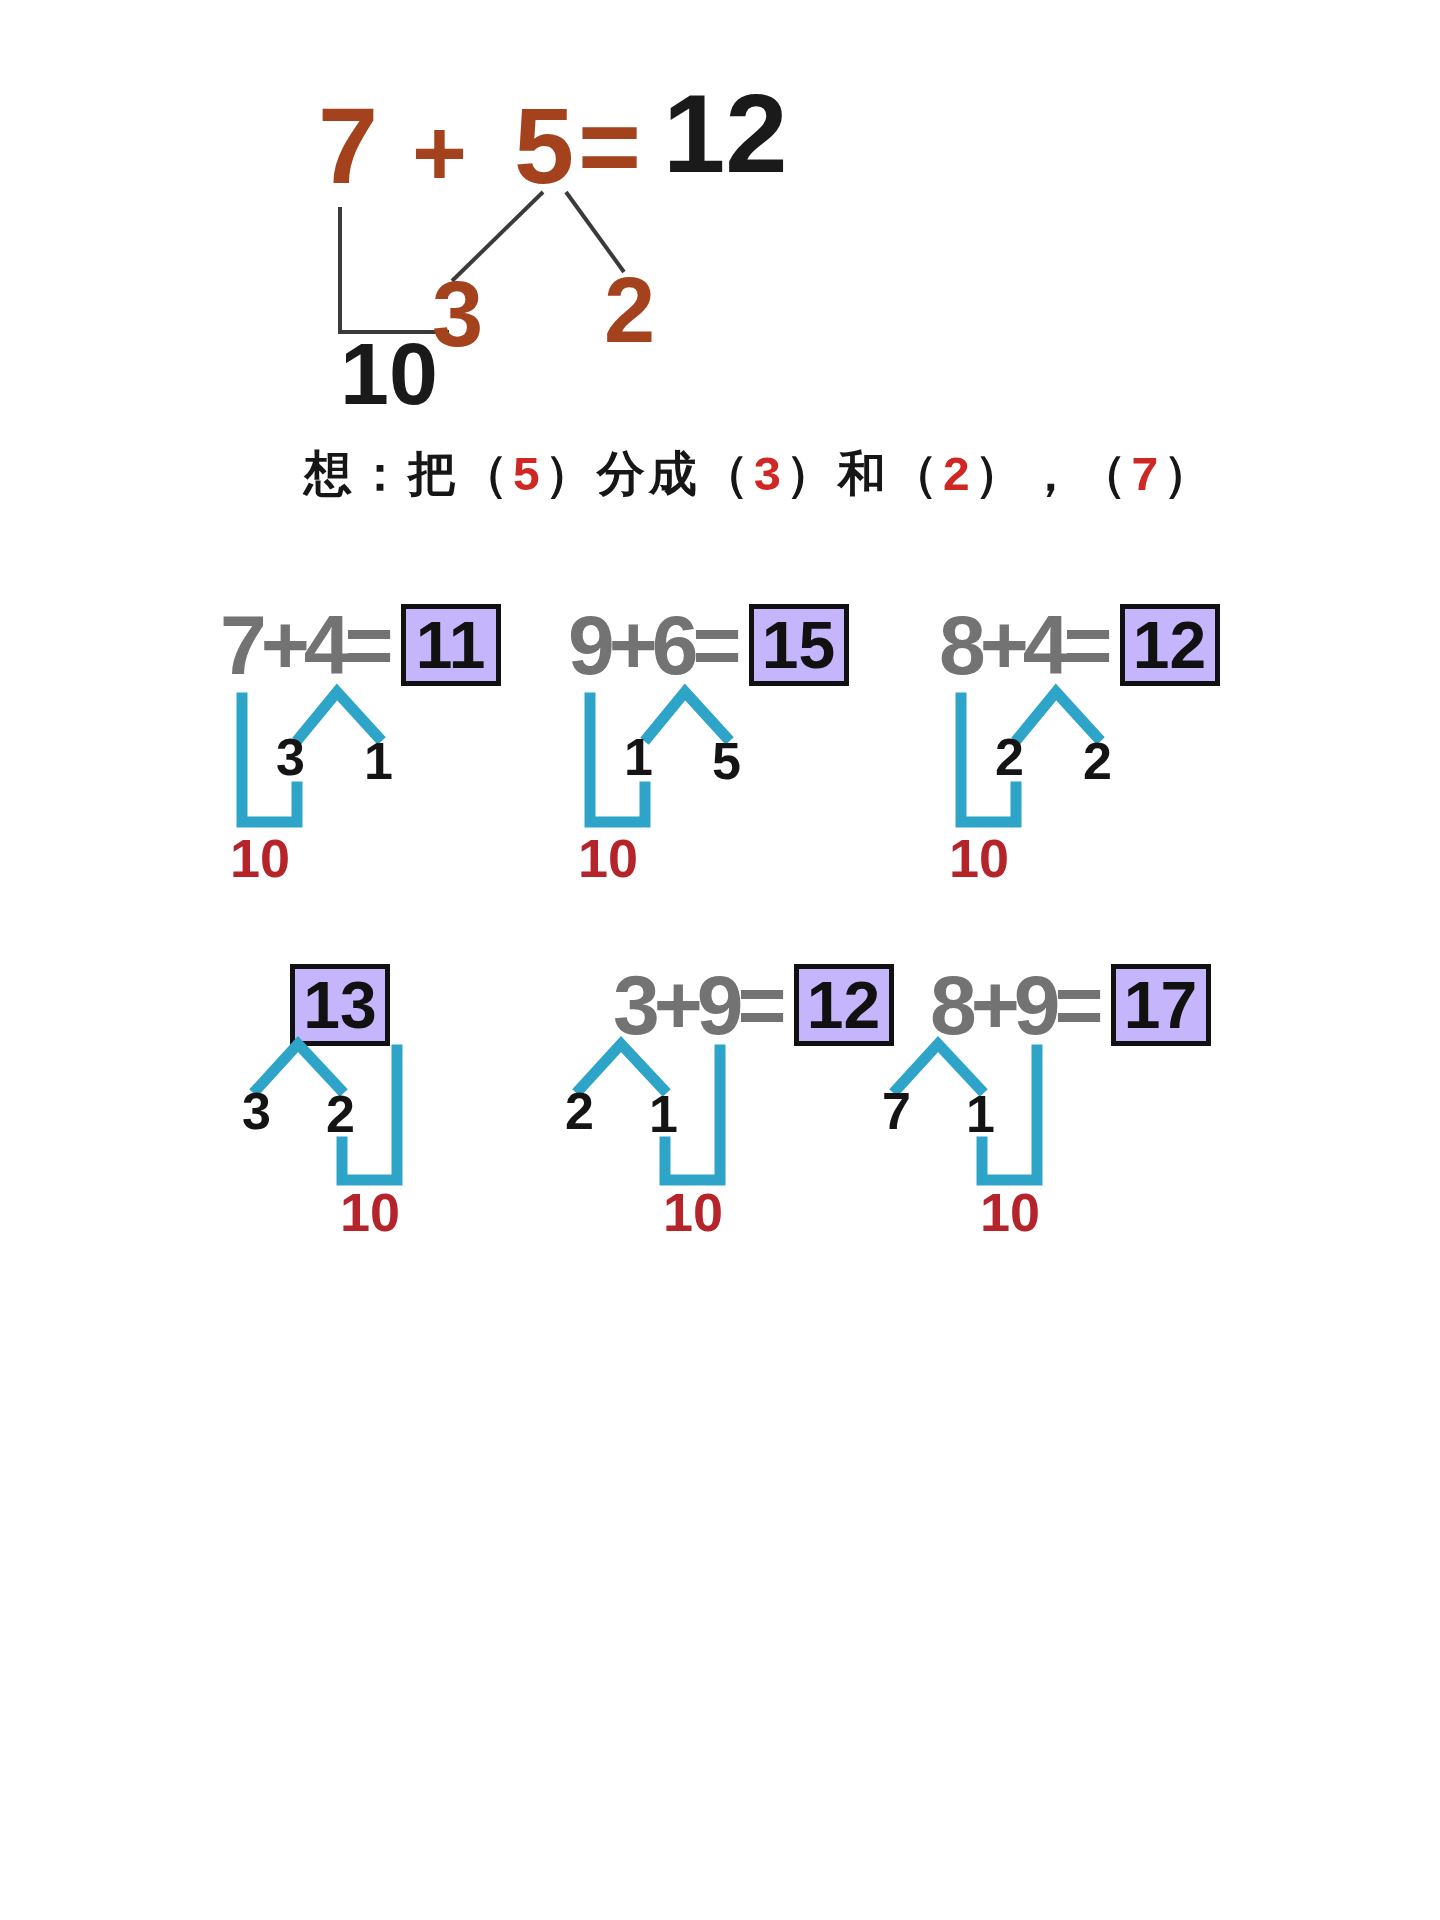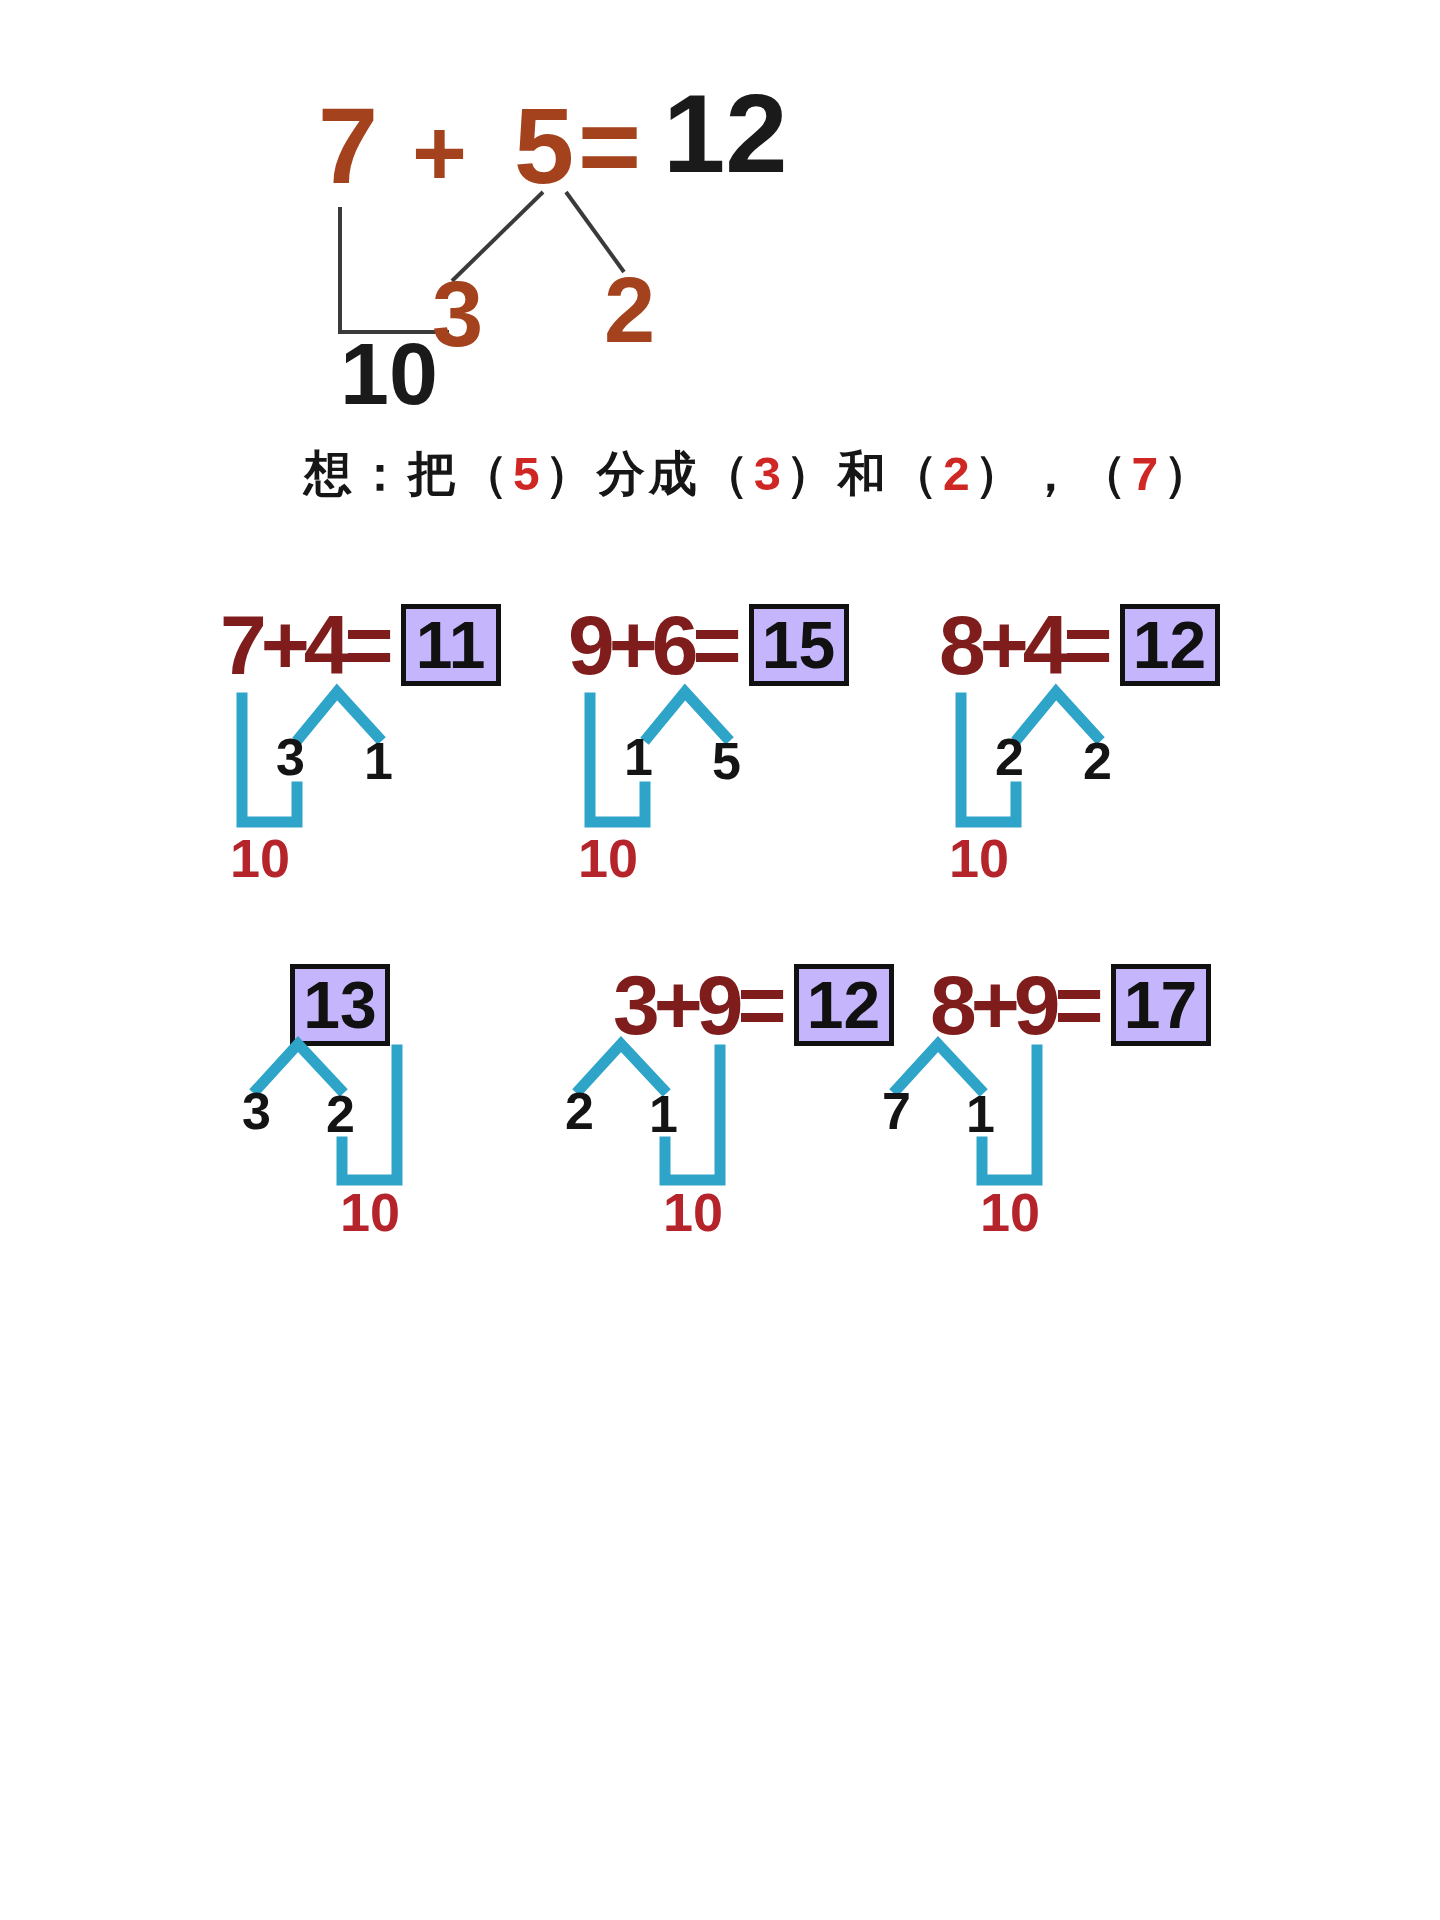--- a/index.html
+++ b/index.html
@@ -22,21 +22,21 @@
     font-size:48px;line-height:58px;letter-spacing:4px;
     white-space:nowrap;
     margin-left:38px;
   }
   #explain .red{color:#cf2824;}
   
   .exercise{position:absolute;width:300px;height:300px;}
   .eq-row{display:flex;align-items:center;height:84px;gap:9px;}
   .expr{
     font-weight:bold;font-size:84px;line-height:1;
-    letter-spacing:-6px;color:#7f1d1d;padding-right:4px;
+    letter-spacing:-6px;color:#737373;padding-right:4px;
   }
   .answer-box{
     min-width:80px;height:72px;border:5px solid #111;
     display:flex;align-items:center;justify-content:center;
     font-weight:bold;font-size:66px;line-height:1;color:#111;
     padding:0 5px;background:#c4b5fd;
   }
   .lines{position:absolute;left:0;top:0;overflow:visible;}
   .part{position:absolute;font-weight:bold;font-size:52px;line-height:1;color:#141414;}
   .ten{position:absolute;font-weight:bold;font-size:54px;line-height:1;color:#b5242a;}

